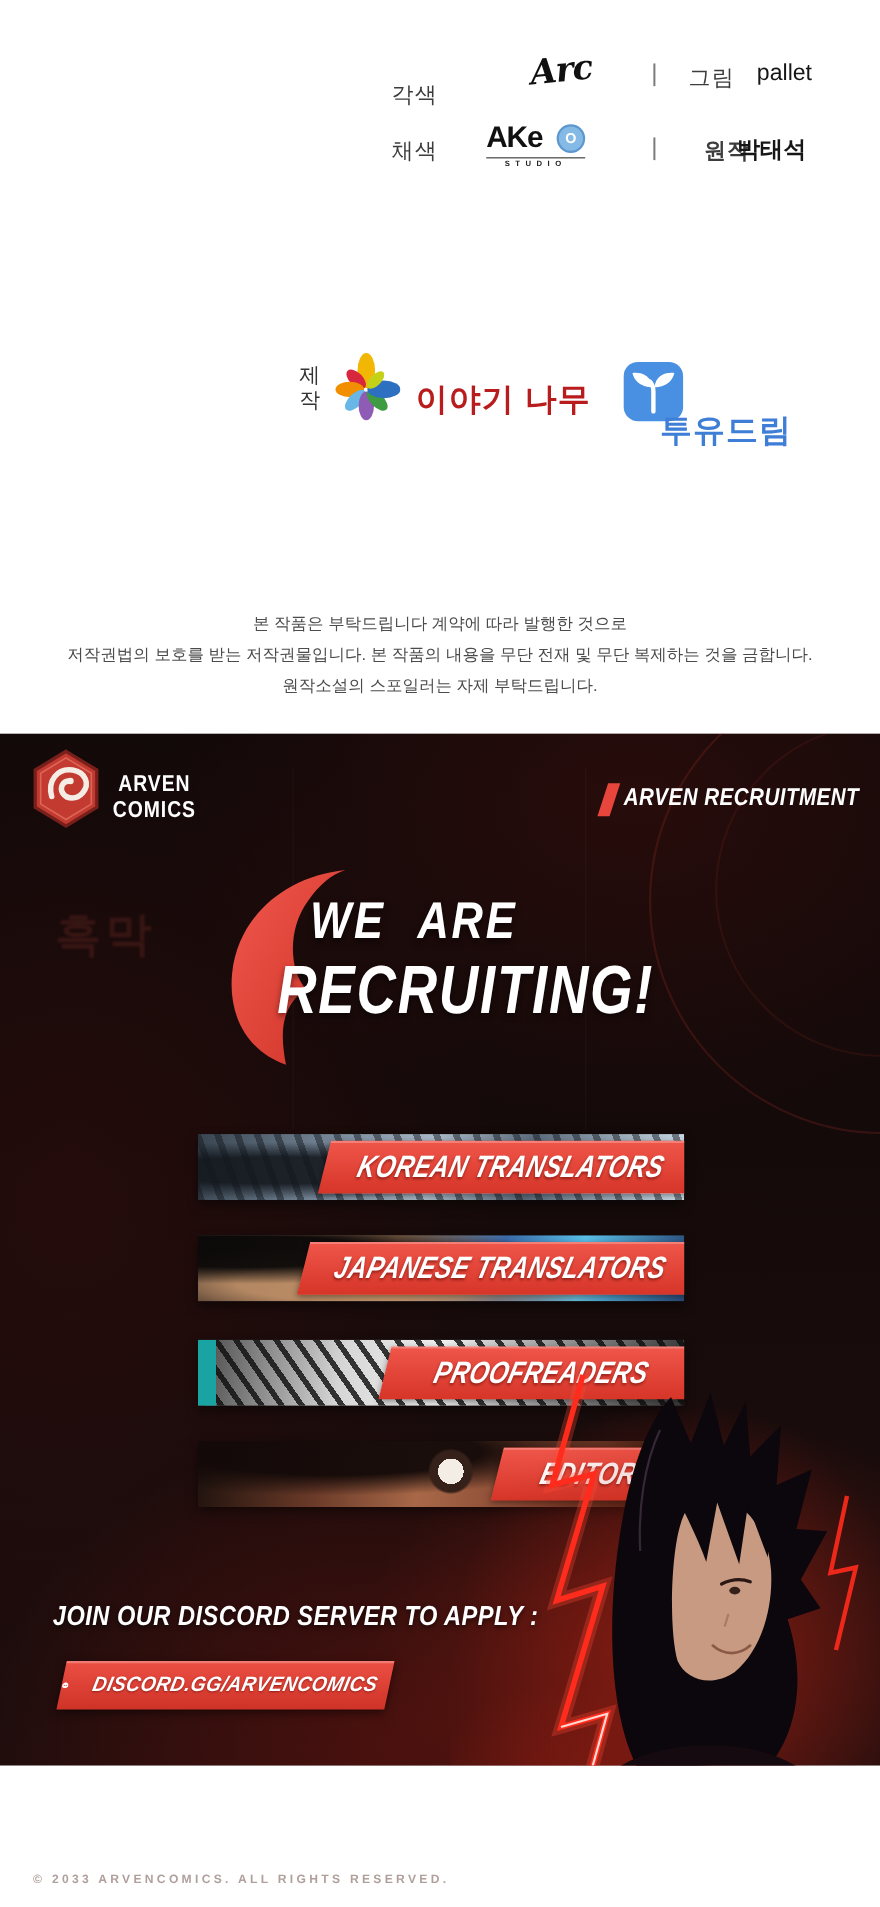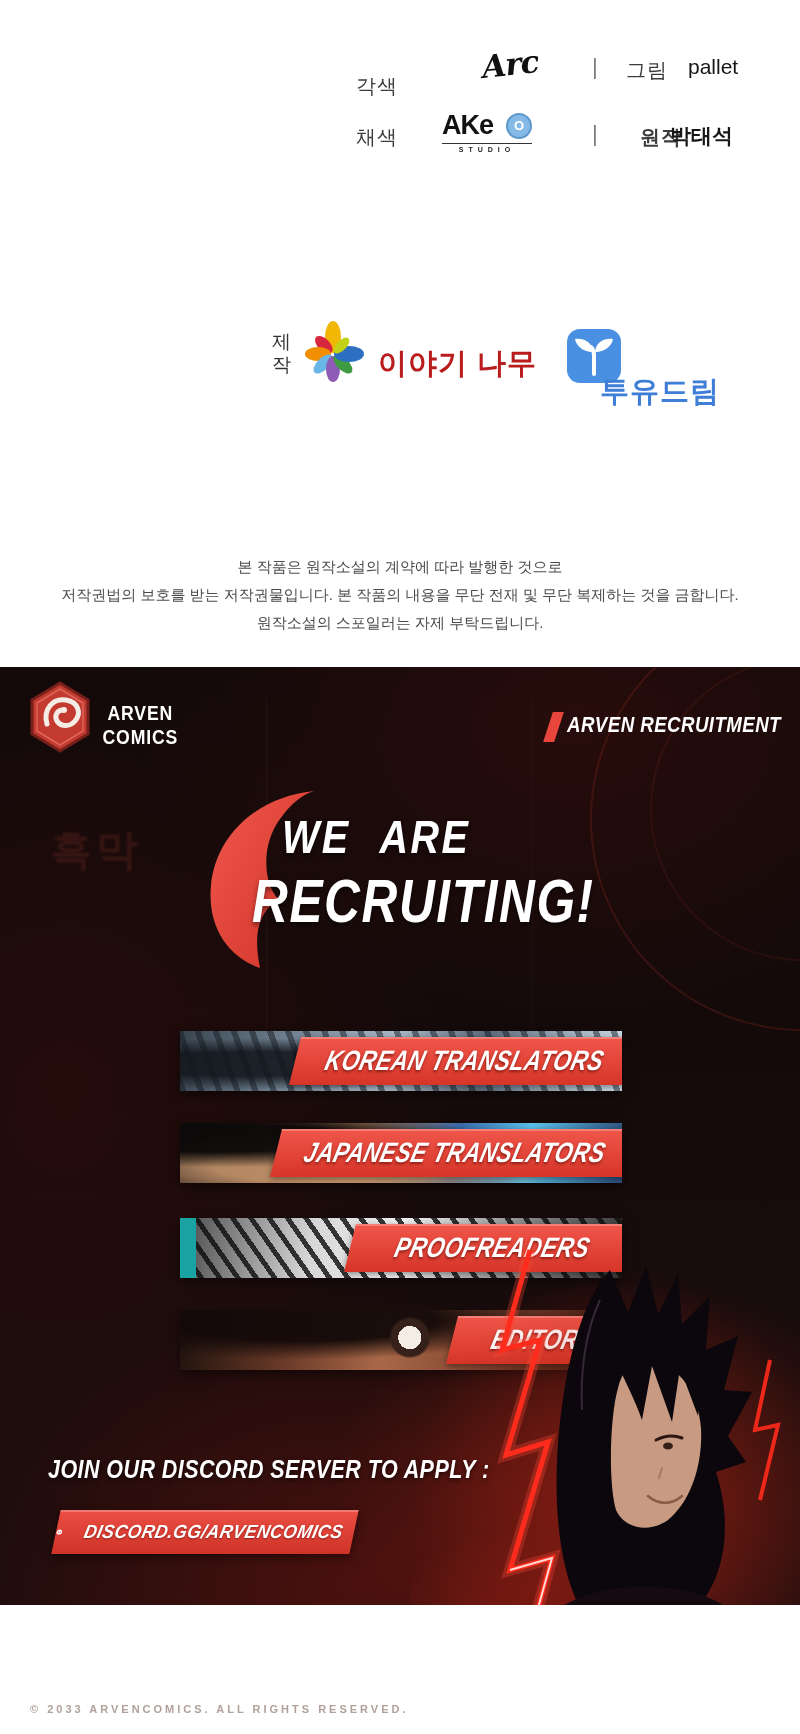--- a/index.html
+++ b/index.html
@@ -129,21 +129,21 @@
   </svg>
   <span class="abs pub-green" style="left:378px;top:344px;">이야기 나무</span>
   <svg class="abs" style="left:566px;top:328px;" width="56" height="56" viewBox="0 0 56 56">
     <rect x="1" y="1" width="54" height="54" rx="13" fill="#4a90e2"></rect>
     <path d="M28,46 L28,28 C28,24 27,21 25,19" stroke="#ffffff" stroke-width="4" fill="none" stroke-linecap="round"></path>
     <path d="M27,24 C16,24 10,17 9,11 C18,10 26,14 27,24 Z" fill="#ffffff"></path>
     <path d="M29,24 C40,24 46,17 47,11 C38,10 30,14 29,24 Z" fill="#ffffff"></path>
   </svg>
   <span class="abs pub-blue" style="left:600px;top:344px;margin-top:28px;">투유드림</span>
 
-  <div class="abs notice" style="left:0;top:558px;">본 작품은 원작소설의 계약에 따라 발행한 것으로</div>
+  <div class="abs notice" style="left:0;top:558px;">본 작품은 부탁드립니다 계약에 따라 발행한 것으로</div>
   <div class="abs notice" style="left:0;top:614px;">원작소설의 스포일러는 자제 부탁드립니다.</div>
   <div class="abs notice" style="left:0;top:586px;">저작권법의 보호를 받는 저작권물입니다. 본 작품의 내용을 무단 전재 및 무단 복제하는 것을 금합니다.</div>
 
   <div class="dark">
 
     <div class="arcdeco" style="left:590px;top:-60px;width:420px;height:420px;"></div>
     <div class="arcdeco" style="left:650px;top:-10px;width:300px;height:300px;opacity:.6;"></div>
     <div class="ghostcol" style="left:266px;top:30px;height:330px;"></div>
     <div class="ghostcol" style="left:532px;top:30px;height:330px;"></div>
     <span class="ghost-title" style="left:50px;top:155px;">흑막</span>

